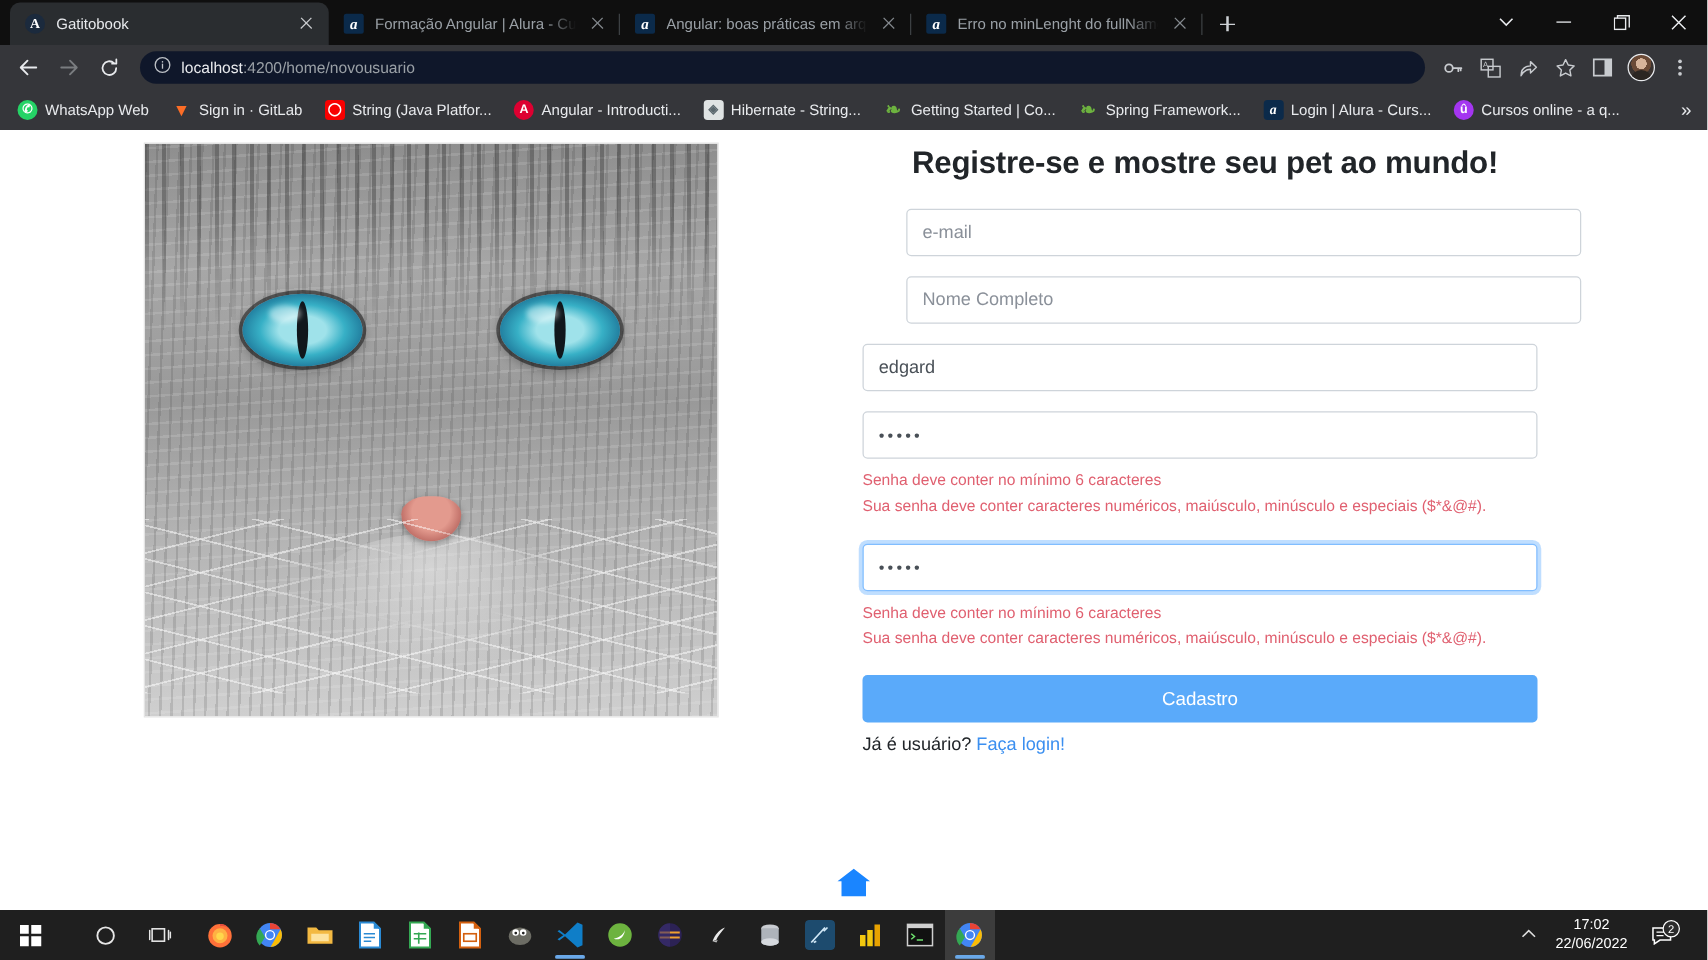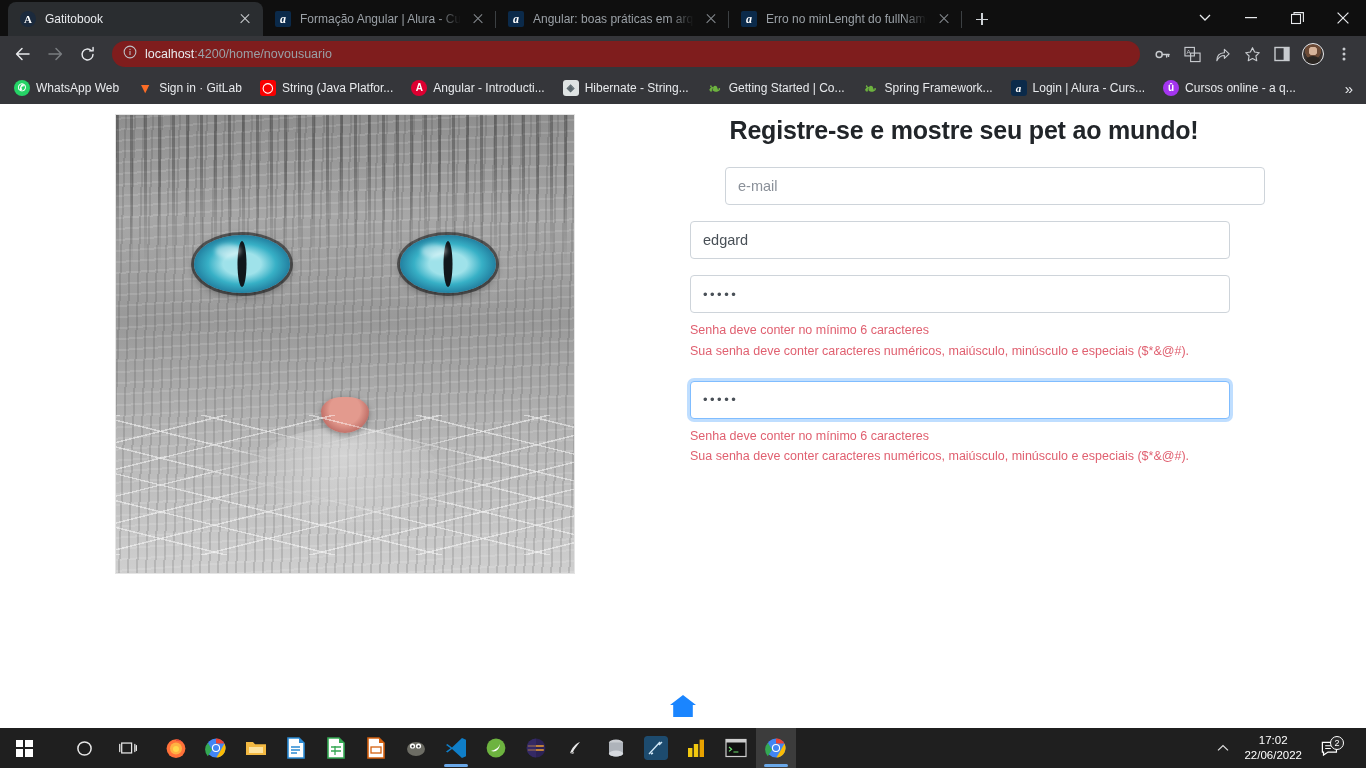--- a/index.html
+++ b/index.html
@@ -72,21 +72,21 @@
   .toolbar {
     height: 36px; background: #35363a; display: flex; align-items: center;
     padding: 0 8px; gap: 2px;
   }
   .navbtn {
     width: 30px; height: 30px; display: flex; align-items: center; justify-content: center;
     color: #e8eaed; border-radius: 50%; flex: 0 0 30px;
   }
   .navbtn.disabled { color: #7a7d80; }
   .omnibox {
-    flex: 1 1 auto; height: 26px; background: #7f1d1d; border-radius: 13px;
+    flex: 1 1 auto; height: 26px; background: #0f172a; border-radius: 13px;
     display: flex; align-items: center; gap: 8px; padding: 0 10px 0 11px;
     margin: 0 6px 0 8px; min-width: 0;
   }
   .omnibox .url { font-size: 12.5px; color: #e8eaed; white-space: nowrap; overflow: hidden; }
   .omnibox .url .host { color: #e8eaed; }
   .omnibox .url .path { color: #9aa0a6; }
   .tb-icons { display: flex; align-items: center; gap: 2px; }
   .tb-icon {
     width: 28px; height: 28px; display: flex; align-items: center; justify-content: center;
     color: #c8cbcf;
@@ -471,38 +471,46 @@
         </div>
       </div>
 
       <div class="right-col">
         <div class="form-title">Registre-se e mostre seu pet ao mundo!</div>
 
         <div class="field placeholder">
           <span>e-mail</span>
         </div>
 
+        <div class="field placeholder">
+          <span>Nome Completo</span>
+        </div>
 
         <div class="field">
           <span>edgard</span>
         </div>
 
         <div class="field">
           <span class="dots">•••••</span>
         </div>
         <div class="error first">Senha deve conter no mínimo 6 caracteres</div>
         <div class="error second">Sua senha deve conter caracteres numéricos, maiúsculo, minúsculo e especiais ($*&amp;@#).</div>
 
         <div class="field focused">
           <span class="dots">•••••</span>
         </div>
         <div class="error first">Senha deve conter no mínimo 6 caracteres</div>
         <div class="error second">Sua senha deve conter caracteres numéricos, maiúsculo, minúsculo e especiais ($*&amp;@#).</div>
 
-
+        <button class="btn-submit">Cadastro</button>
+
+        <div class="login-line">
+          <span>Já é usuário?</span>
+          <a href="#">Faça login!</a>
+        </div>
       </div>
     </div>
 
     <div class="footer-home">
       <span class="home-icon">
         <svg width="30" height="28" viewBox="0 0 30 28">
             <path d="M15 3L2 13h3.2v12h19.6V13H28z" fill="#1a85ff"></path>
             <rect x="11.6" y="17" width="6.8" height="8" fill="#ffffff" opacity="0"></rect>
             <path d="M11.8 25v-7.6h6.4V25z" fill="#ffffff" opacity=".0"></path>
           </svg>

